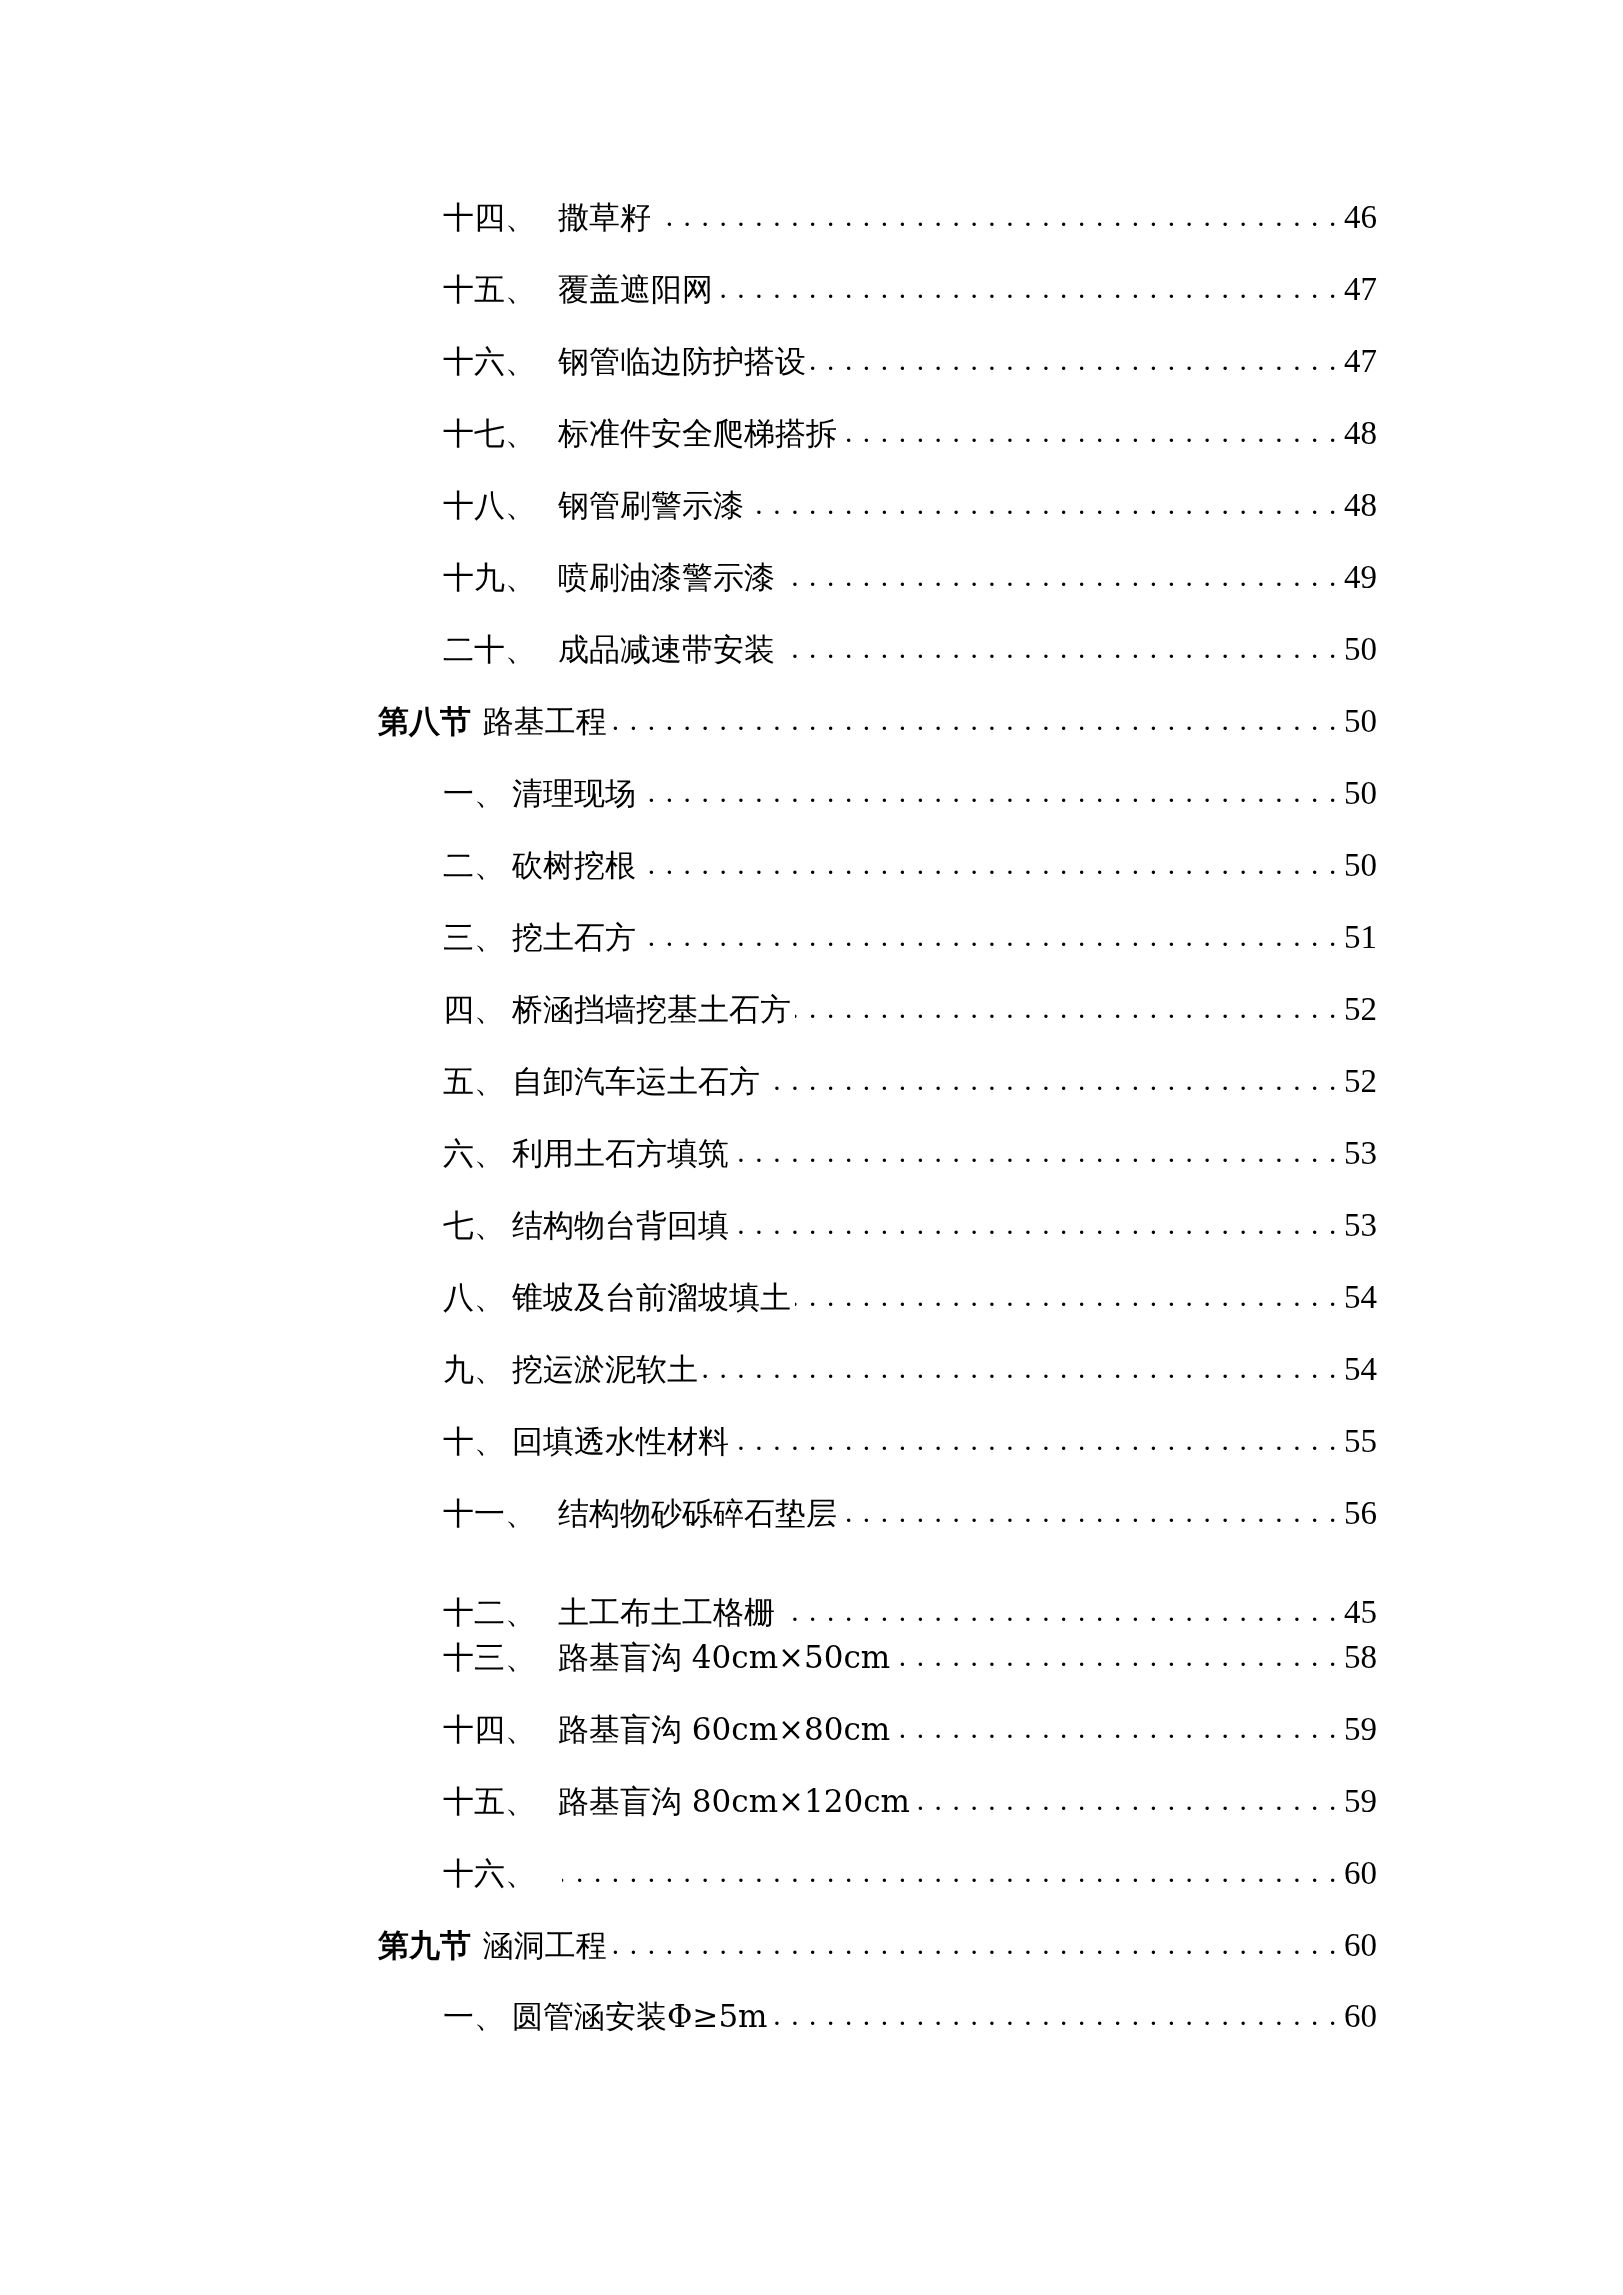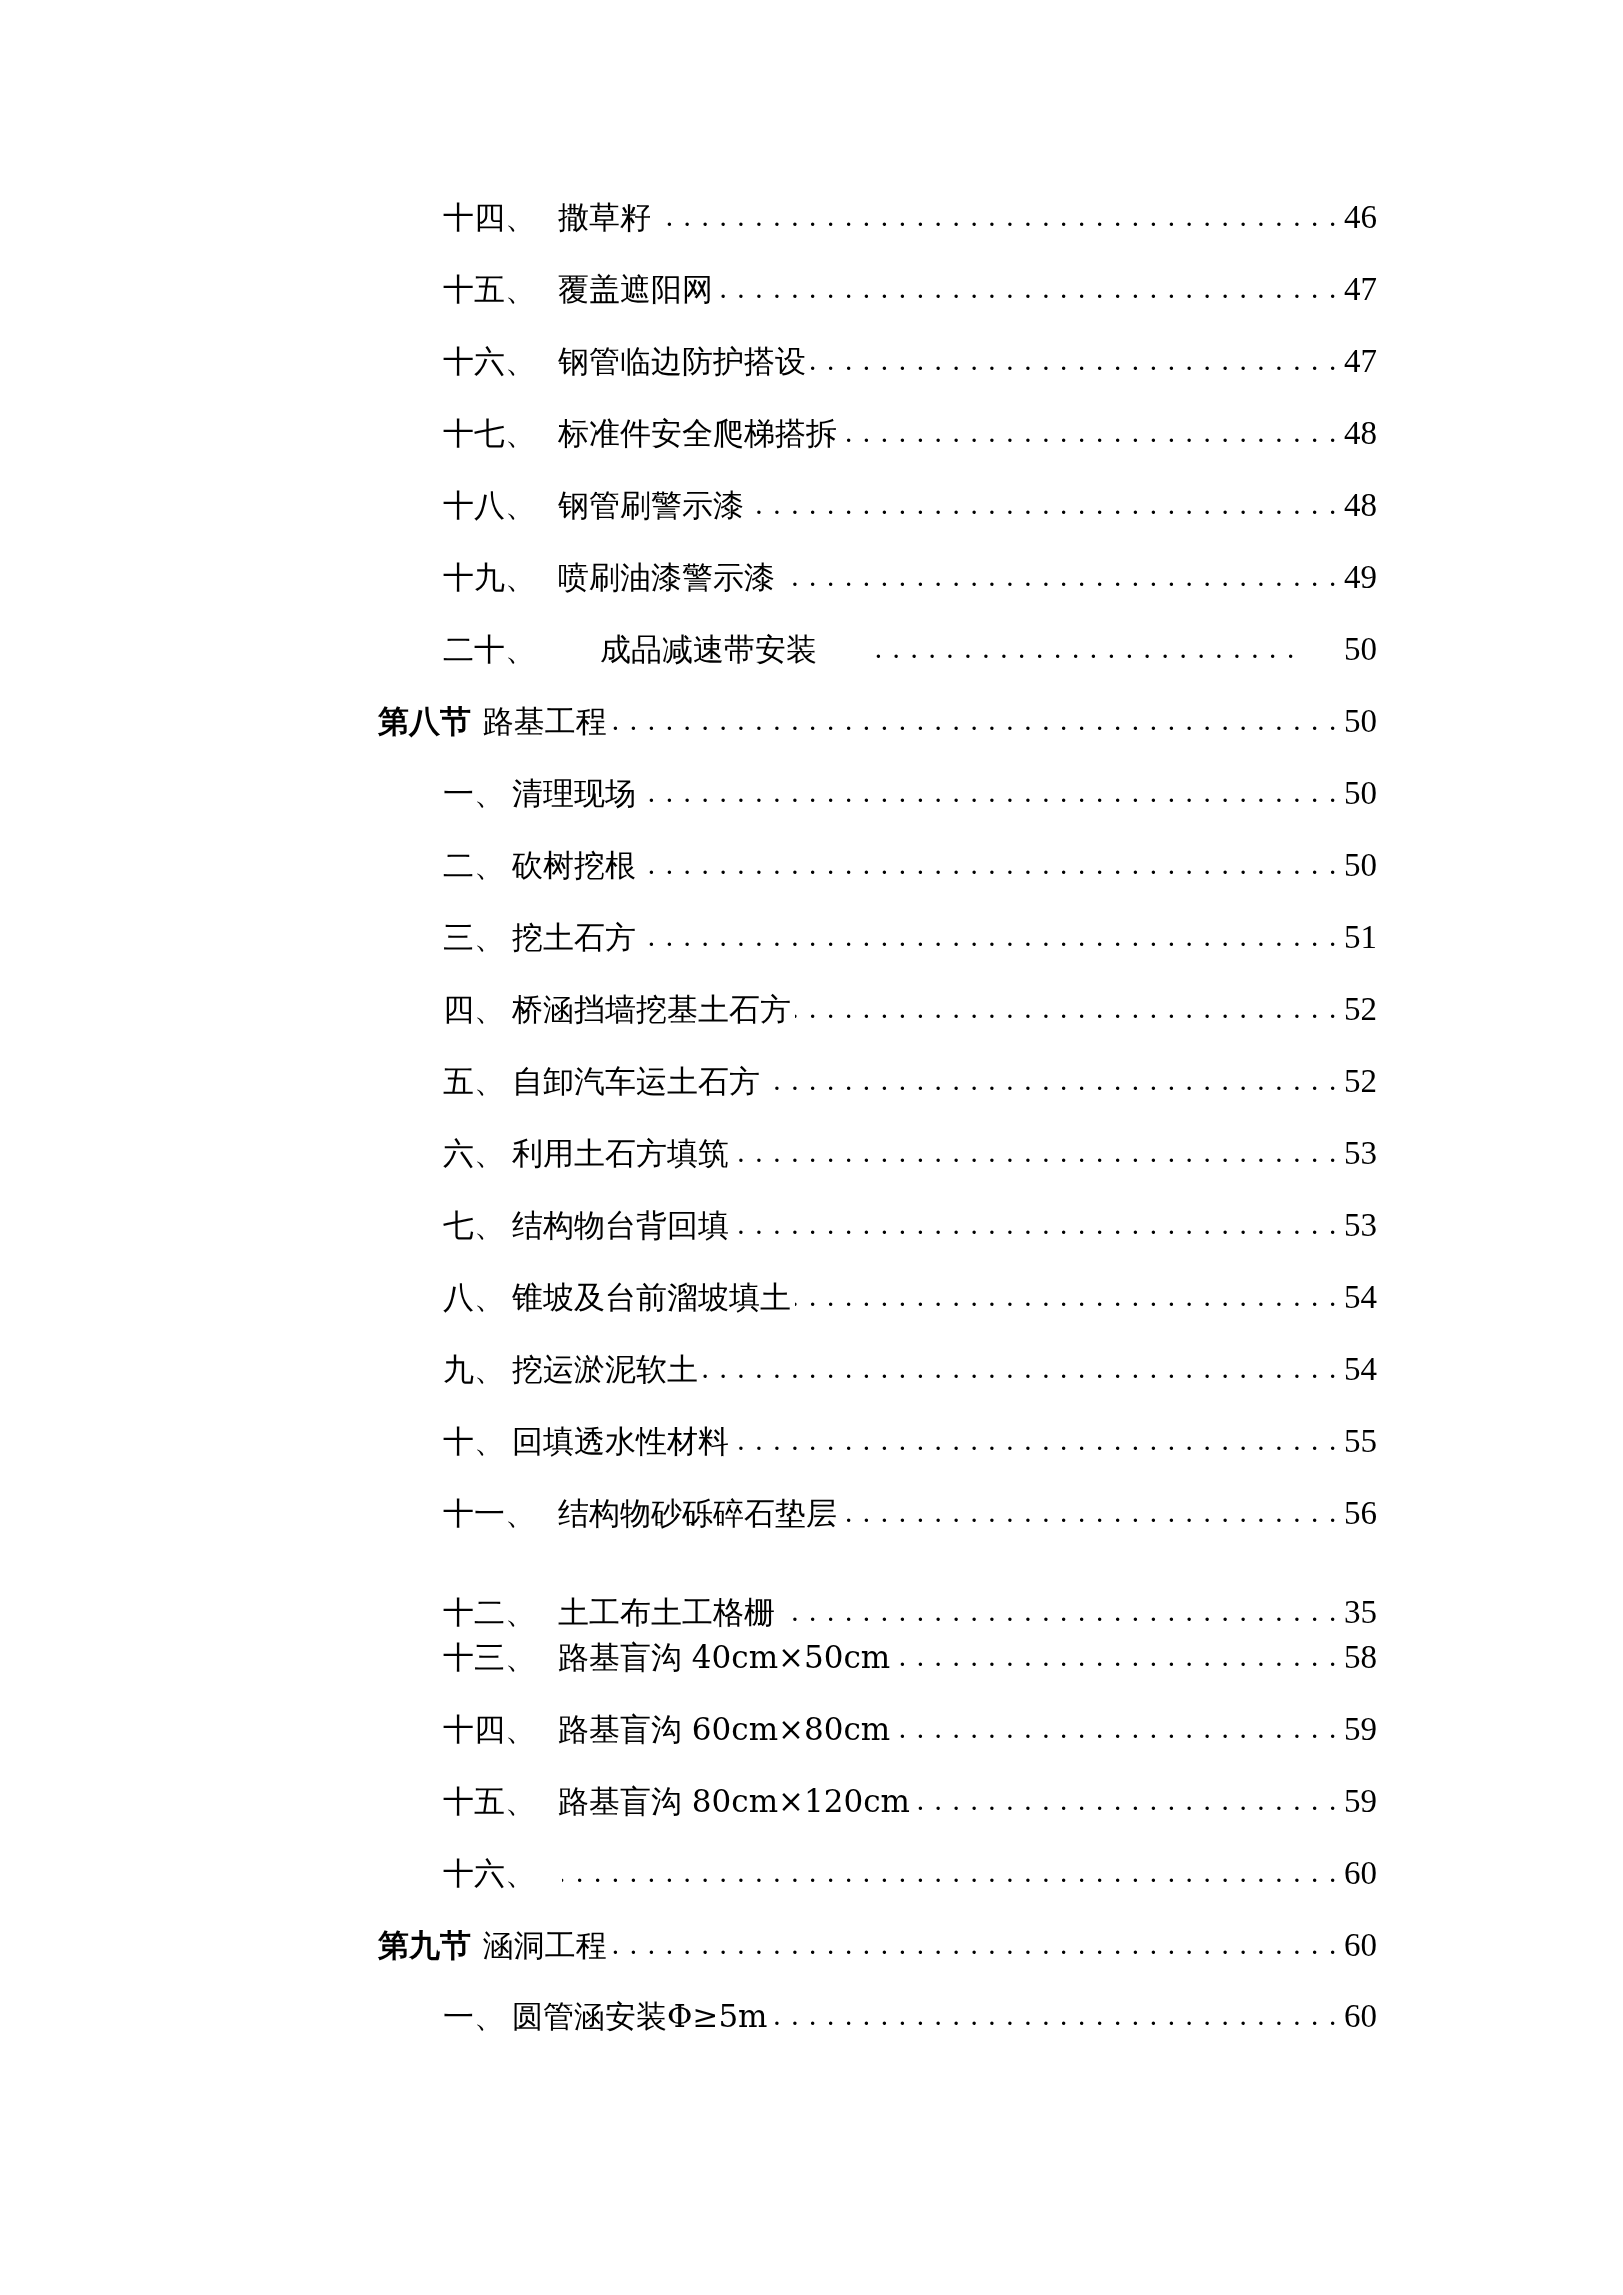--- a/index.html
+++ b/index.html
@@ -96,21 +96,21 @@
       <span class="title">钢管刷警示漆</span>
       <span class="leader"></span>
       <span class="page">48</span>
     </div>
     <div class="row item" style="top: 360px;">
       <span class="num long">十九、</span>
       <span class="title">喷刷油漆警示漆</span>
       <span class="leader"></span>
       <span class="page">49</span>
     </div>
-    <div class="row item" style="top: 432px; gap: 42px;">
+    <div class="row item" style="top: 432px;">
       <span class="num long">二十、</span>
       <span class="title">成品减速带安装</span>
       <span class="leader"></span>
       <span class="page">50</span>
     </div>
     <div class="row section" style="top: 504px;">
       <span class="num">第八节</span>
       <span class="title">路基工程</span>
       <span class="leader"></span>
       <span class="page">50</span>
@@ -178,21 +178,21 @@
     <div class="row item" style="top: 1296px;">
       <span class="num long">十一、</span>
       <span class="title">结构物砂砾碎石垫层</span>
       <span class="leader"></span>
       <span class="page">56</span>
     </div>
     <div class="row item" style="top: 1368px; margin-top: 27px;">
       <span class="num long">十二、</span>
       <span class="title">土工布土工格栅</span>
       <span class="leader"></span>
-      <span class="page">35</span>
+      <span class="page">45</span>
     </div>
     <div class="row item" style="top: 1440px;">
       <span class="num long">十三、</span>
       <span class="title">路基盲沟 40cm×50cm</span>
       <span class="leader"></span>
       <span class="page">58</span>
     </div>
     <div class="row item" style="top: 1512px;">
       <span class="num long">十四、</span>
       <span class="title">路基盲沟 60cm×80cm</span>

